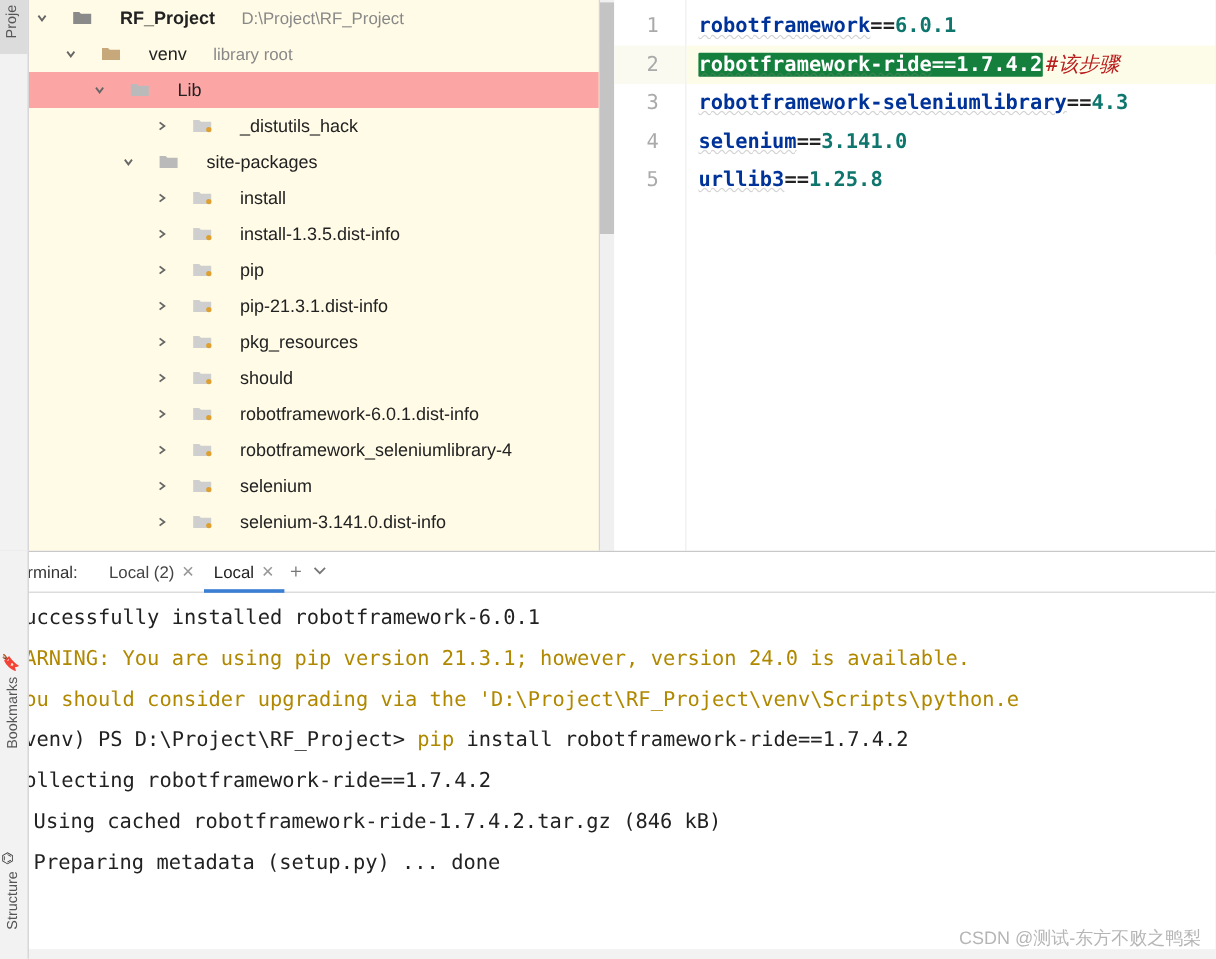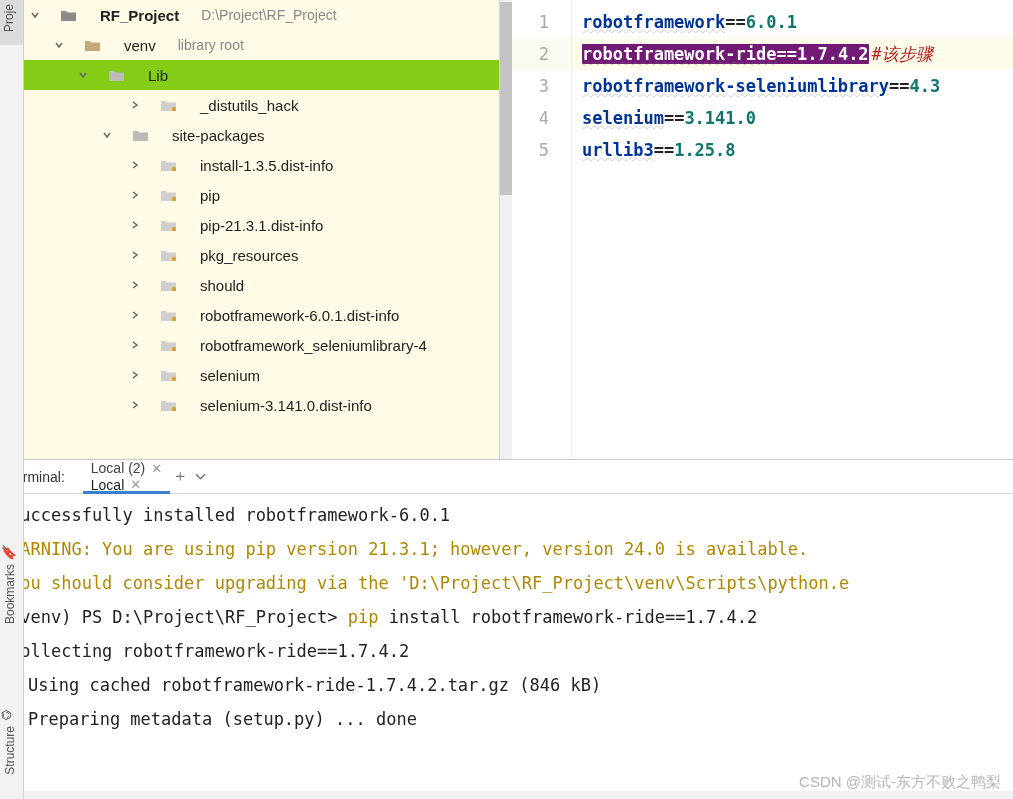--- a/index.html
+++ b/index.html
@@ -5,21 +5,21 @@
 * { box-sizing: border-box; margin: 0; padding: 0; }
 body { font-family: "Segoe UI", Arial, sans-serif; font-size: 13px; color: #333; background: #f2f2f2; width: 1013px; height: 799px; overflow: hidden; position: relative; }
 .main-layout { display: flex; width: 100%; height: 459px; }
 .left-rail { width: 24px; background: #f2f2f2; border-right: 1px solid #d0d0d0; position: relative; }
 .rail-label { writing-mode: vertical-rl; transform: rotate(180deg); font-size: 12px; color: #555; padding: 4px 2px; display: inline-block; }
 .rail-item { position: absolute; left: 0; width: 100%; cursor: pointer; }
 .rail-proj { top: 0; background: #dcdcdc; padding-bottom: 6px; }
 .content-area { flex: 1; display: flex; }
 .project-pane { width: 476px; background: #fffbe6; border-right: 1px solid #d4d4d4; overflow: hidden; font-size: 15px; }
 .tree-row { display: flex; align-items: center; height: 30px; padding-left: 4px; white-space: nowrap; cursor: pointer; gap: 16px; }
-.tree-row.selected { background: #84cc16; }
+.tree-row.selected { background: #fca5a5; }
 .chevron { width: 14px; height: 14px; margin-right: 2px; display: inline-flex; align-items: center; justify-content: center; }
 .chevron svg { width: 10px; height: 10px; stroke: #666; stroke-width: 1.5; fill: none; }
 .chevron.right svg { transform: rotate(-90deg); }
 .folder-icon { width: 18px; height: 14px; margin-right: 6px; display: inline-block; position: relative; }
 .folder-icon svg { width: 17px; height: 13px; }
 .tree-label { color: #222; }
 .tree-label.bold { font-weight: 600; }
 .tree-meta { color: #888; margin-left: 6px; font-size: 14px; }
 .indent-1 { padding-left: 28px; }
 .indent-2 { padding-left: 52px; }
@@ -31,21 +31,21 @@
 .gutter { width: 60px; background: #fff; text-align: right; color: #aaa; padding-top: 6px; border-right: 1px solid #eee;}
 .gutter-line { height: 32px; line-height: 32px; padding-right: 22px; }
 .gutter-line.current { background: #fafaf0; }
 .code-area { flex: 1; padding-top: 6px; overflow: hidden; }
 .code-line { height: 32px; line-height: 32px; padding-left: 10px; white-space: nowrap; }
 .code-line.current { background: #fcfce8; }
 .pkg { color: #003399; font-weight: 600; }
 .pkg-u { text-decoration: underline wavy rgba(128,128,128,.35); text-decoration-thickness: 1px; }
 .op { color: #222; font-weight: 600; }
 .ver { color: #0f766e; font-weight: 600; }
-.sel { background: #701a75; color: #fff; border-radius: 1px; }
+.sel { background: #15803d; color: #fff; border-radius: 1px; }
 .sel .pkg, .sel .op, .sel .ver { color: #fff; }
 .comment { color: #b91c1c; font-style: italic; padding-left: 3px; }
 .terminal-panel { position: absolute; left: 0; top: 459px; right: 0; height: 332px; background: #fff; border-top: 1px solid #c8c8c8; }
 .term-header { display: flex; align-items: center; height: 34px; border-bottom: 1px solid #d4d4d4; padding: 0 8px; }
 .term-title { font-size: 14px; color: #333; margin-right: 18px; }
 .term-tab { display: flex; align-items: center; font-size: 14px; color: #444; padding: 0 8px; height: 100%; cursor: pointer; position: relative; }
 .term-tab.active { color: #222; }
 .term-tab.active:after { content: ""; position: absolute; left: 0; right: 0; bottom: -1px; height: 3px; background: #3b7fd4; }
 .term-close { font-size: 13px; color: #999; margin-left: 6px; }
 .term-action { width: 20px; text-align: center; color: #777; font-size: 16px; cursor: pointer; }
@@ -133,20 +133,32 @@
           <div class="tree-row indent-4">
             <span class="chevron right">
               <svg viewBox="0 0 10 10">
                 <path d="M2 3 L5 7 L8 3"></path>
               </svg>
             </span>
             <span class="folder-icon"><svg viewBox="0 0 17 13">
                 <path d="M1 2 L6 2 L7.5 3.5 L16 3.5 L16 12 L1 12 Z" fill="#cfcfcf" stroke="none"></path>
                 <circle cx="14" cy="10" r="2.2" fill="#e0a030"></circle>
               </svg></span>
+            <span class="tree-label">install</span>
+          </div>
+          <div class="tree-row indent-4">
+            <span class="chevron right">
+              <svg viewBox="0 0 10 10">
+                <path d="M2 3 L5 7 L8 3"></path>
+              </svg>
+            </span>
+            <span class="folder-icon"><svg viewBox="0 0 17 13">
+                <path d="M1 2 L6 2 L7.5 3.5 L16 3.5 L16 12 L1 12 Z" fill="#cfcfcf" stroke="none"></path>
+                <circle cx="14" cy="10" r="2.2" fill="#e0a030"></circle>
+              </svg></span>
             <span class="tree-label">install-1.3.5.dist-info</span>
           </div>
           <div class="tree-row indent-4">
             <span class="chevron right">
               <svg viewBox="0 0 10 10">
                 <path d="M2 3 L5 7 L8 3"></path>
               </svg>
             </span>
             <span class="folder-icon"><svg viewBox="0 0 17 13">
                 <path d="M1 2 L6 2 L7.5 3.5 L16 3.5 L16 12 L1 12 Z" fill="#cfcfcf" stroke="none"></path>
@@ -258,21 +270,21 @@
           <div class="code-line "><span class="pkg pkg-u">selenium</span><span class="op">==</span><span class="ver">3.141.0</span></div>
           <div class="code-line "><span class="pkg pkg-u">urllib3</span><span class="op">==</span><span class="ver">1.25.8</span></div>
         </div>
     </div>
   </div>
 </div>
 
 <div class="terminal-panel">
   <div class="term-header">
     <span class="term-title">Terminal:</span>
-    <div id="term-tabs" style="display:flex;height:100%;flex-direction:column;">
+    <div id="term-tabs" style="display:flex;height:100%;">
         <div class="term-tab ">
           <span>Local (2)</span>
           <span class="term-close">✕</span>
         </div>
         <div class="term-tab active">
           <span>Local</span>
           <span class="term-close">✕</span>
         </div>
       </div>
     <span class="term-action">＋</span>

